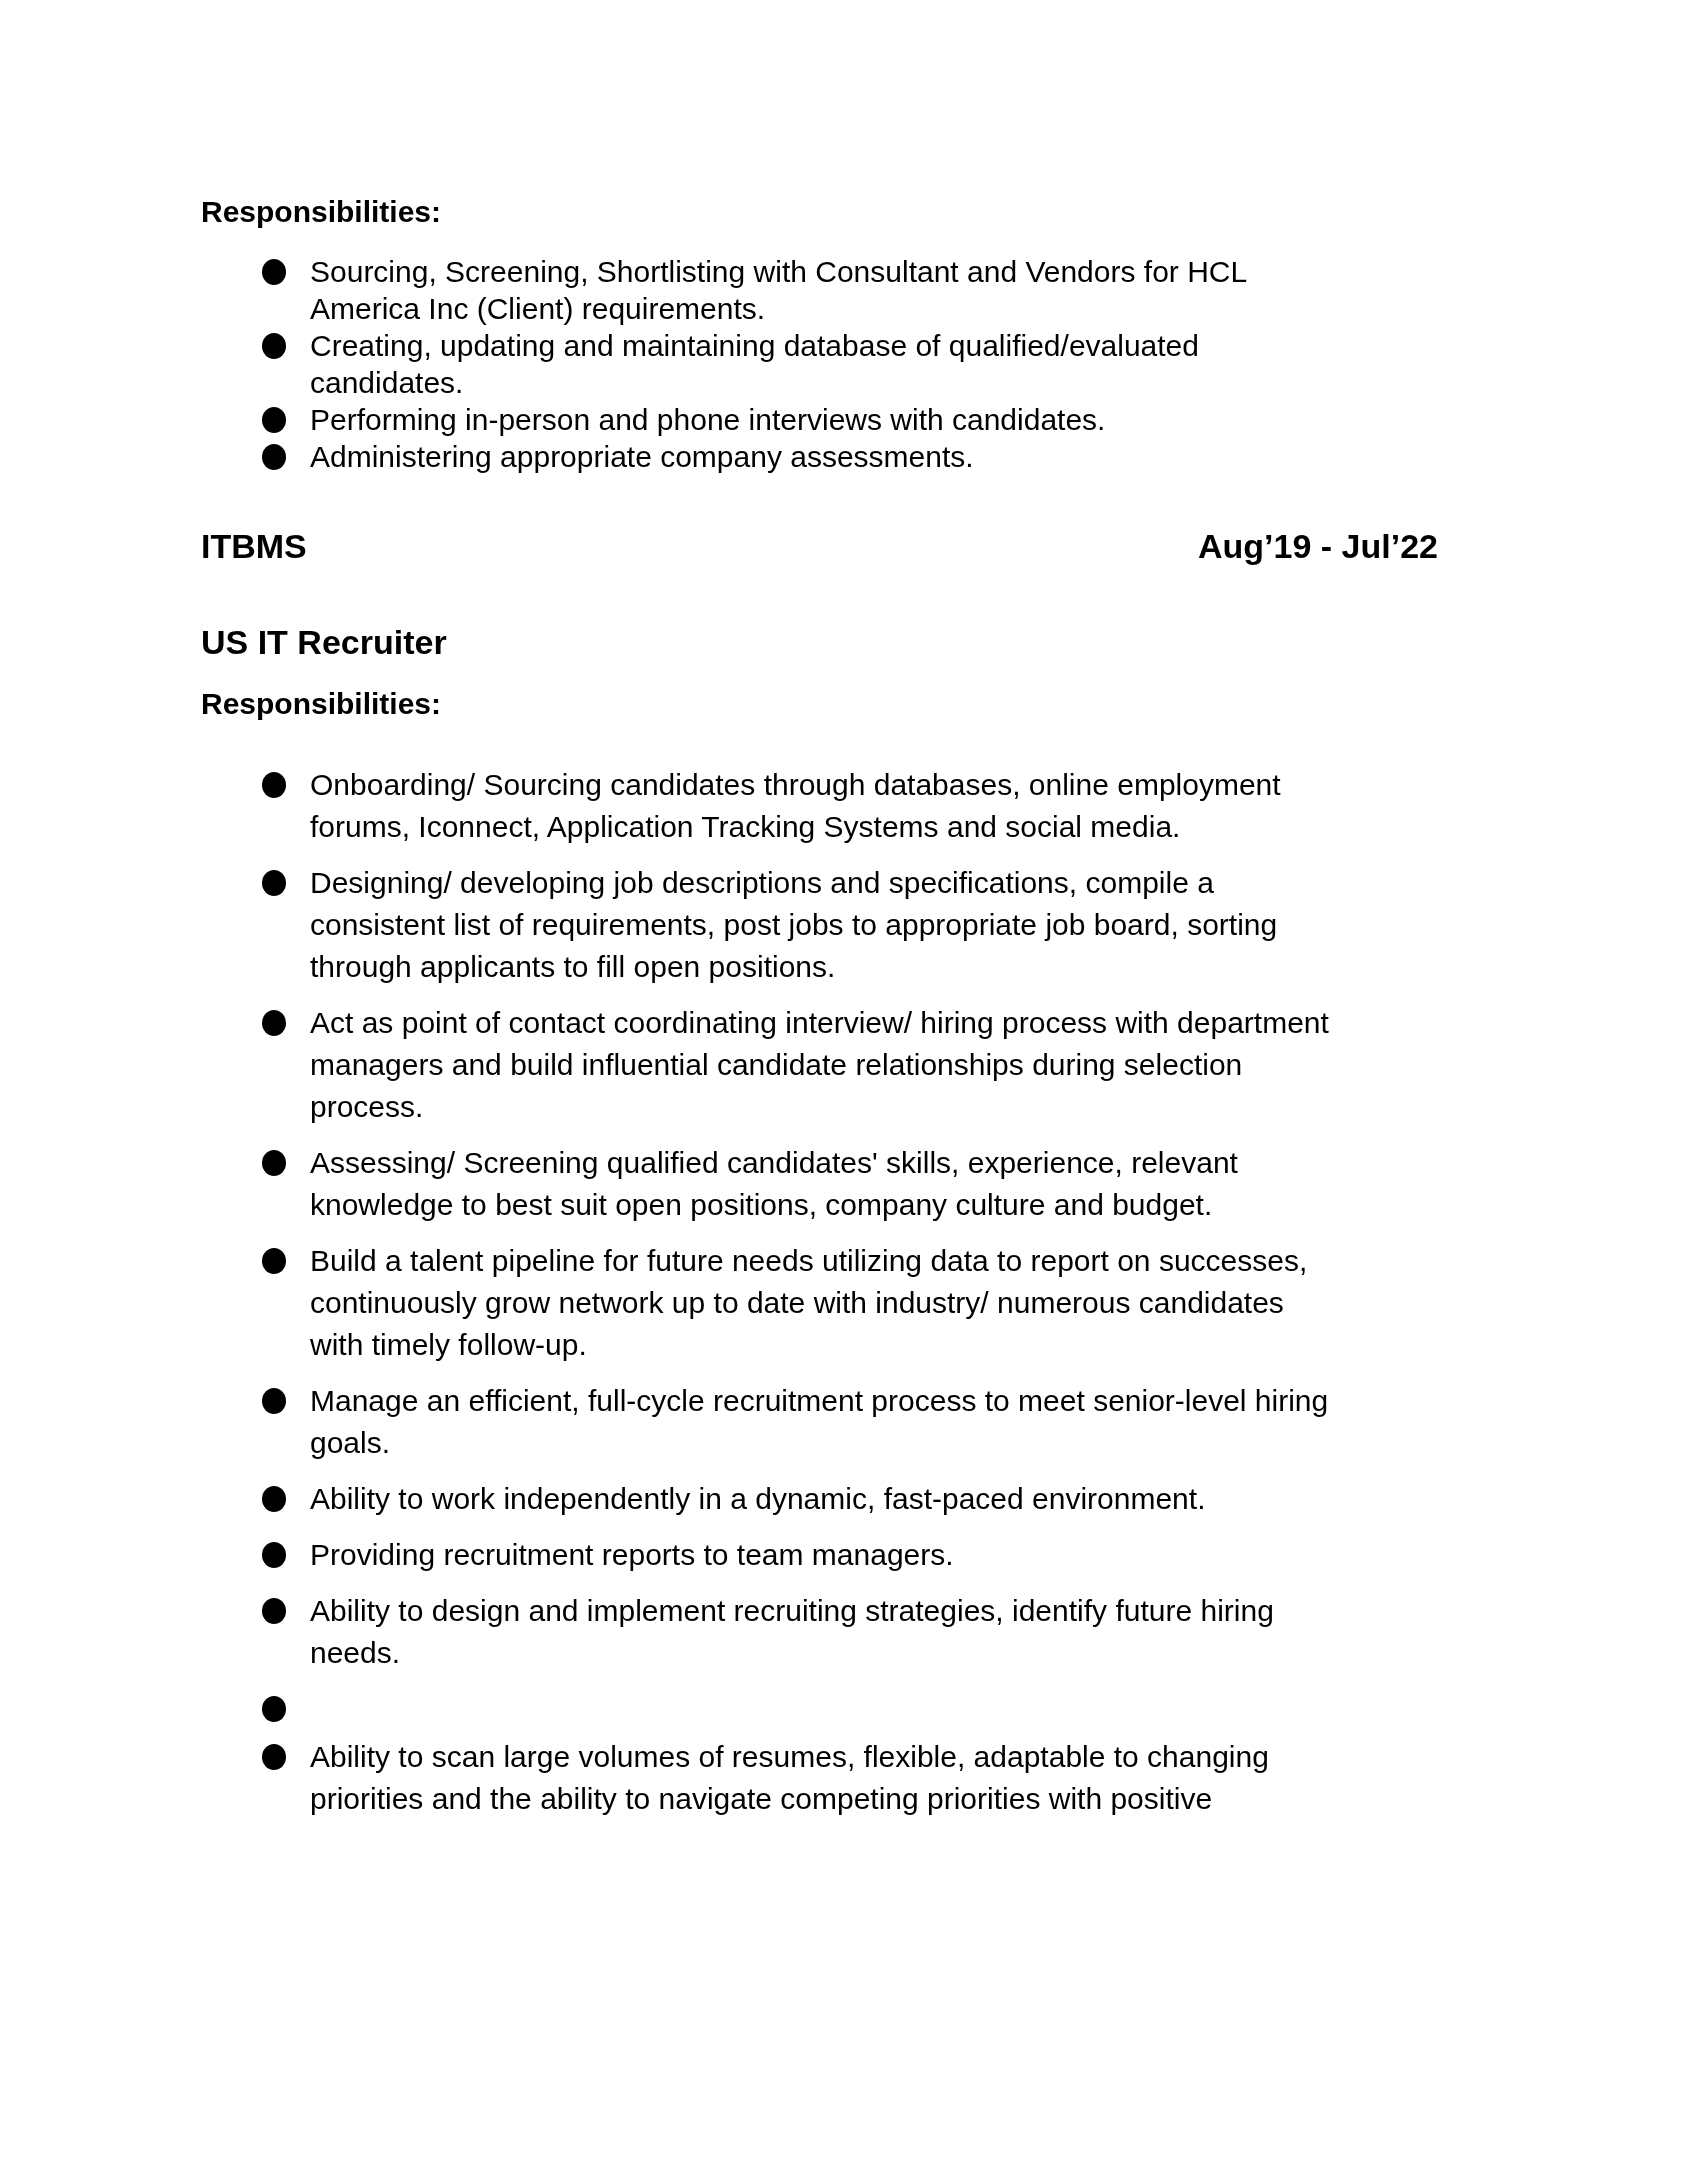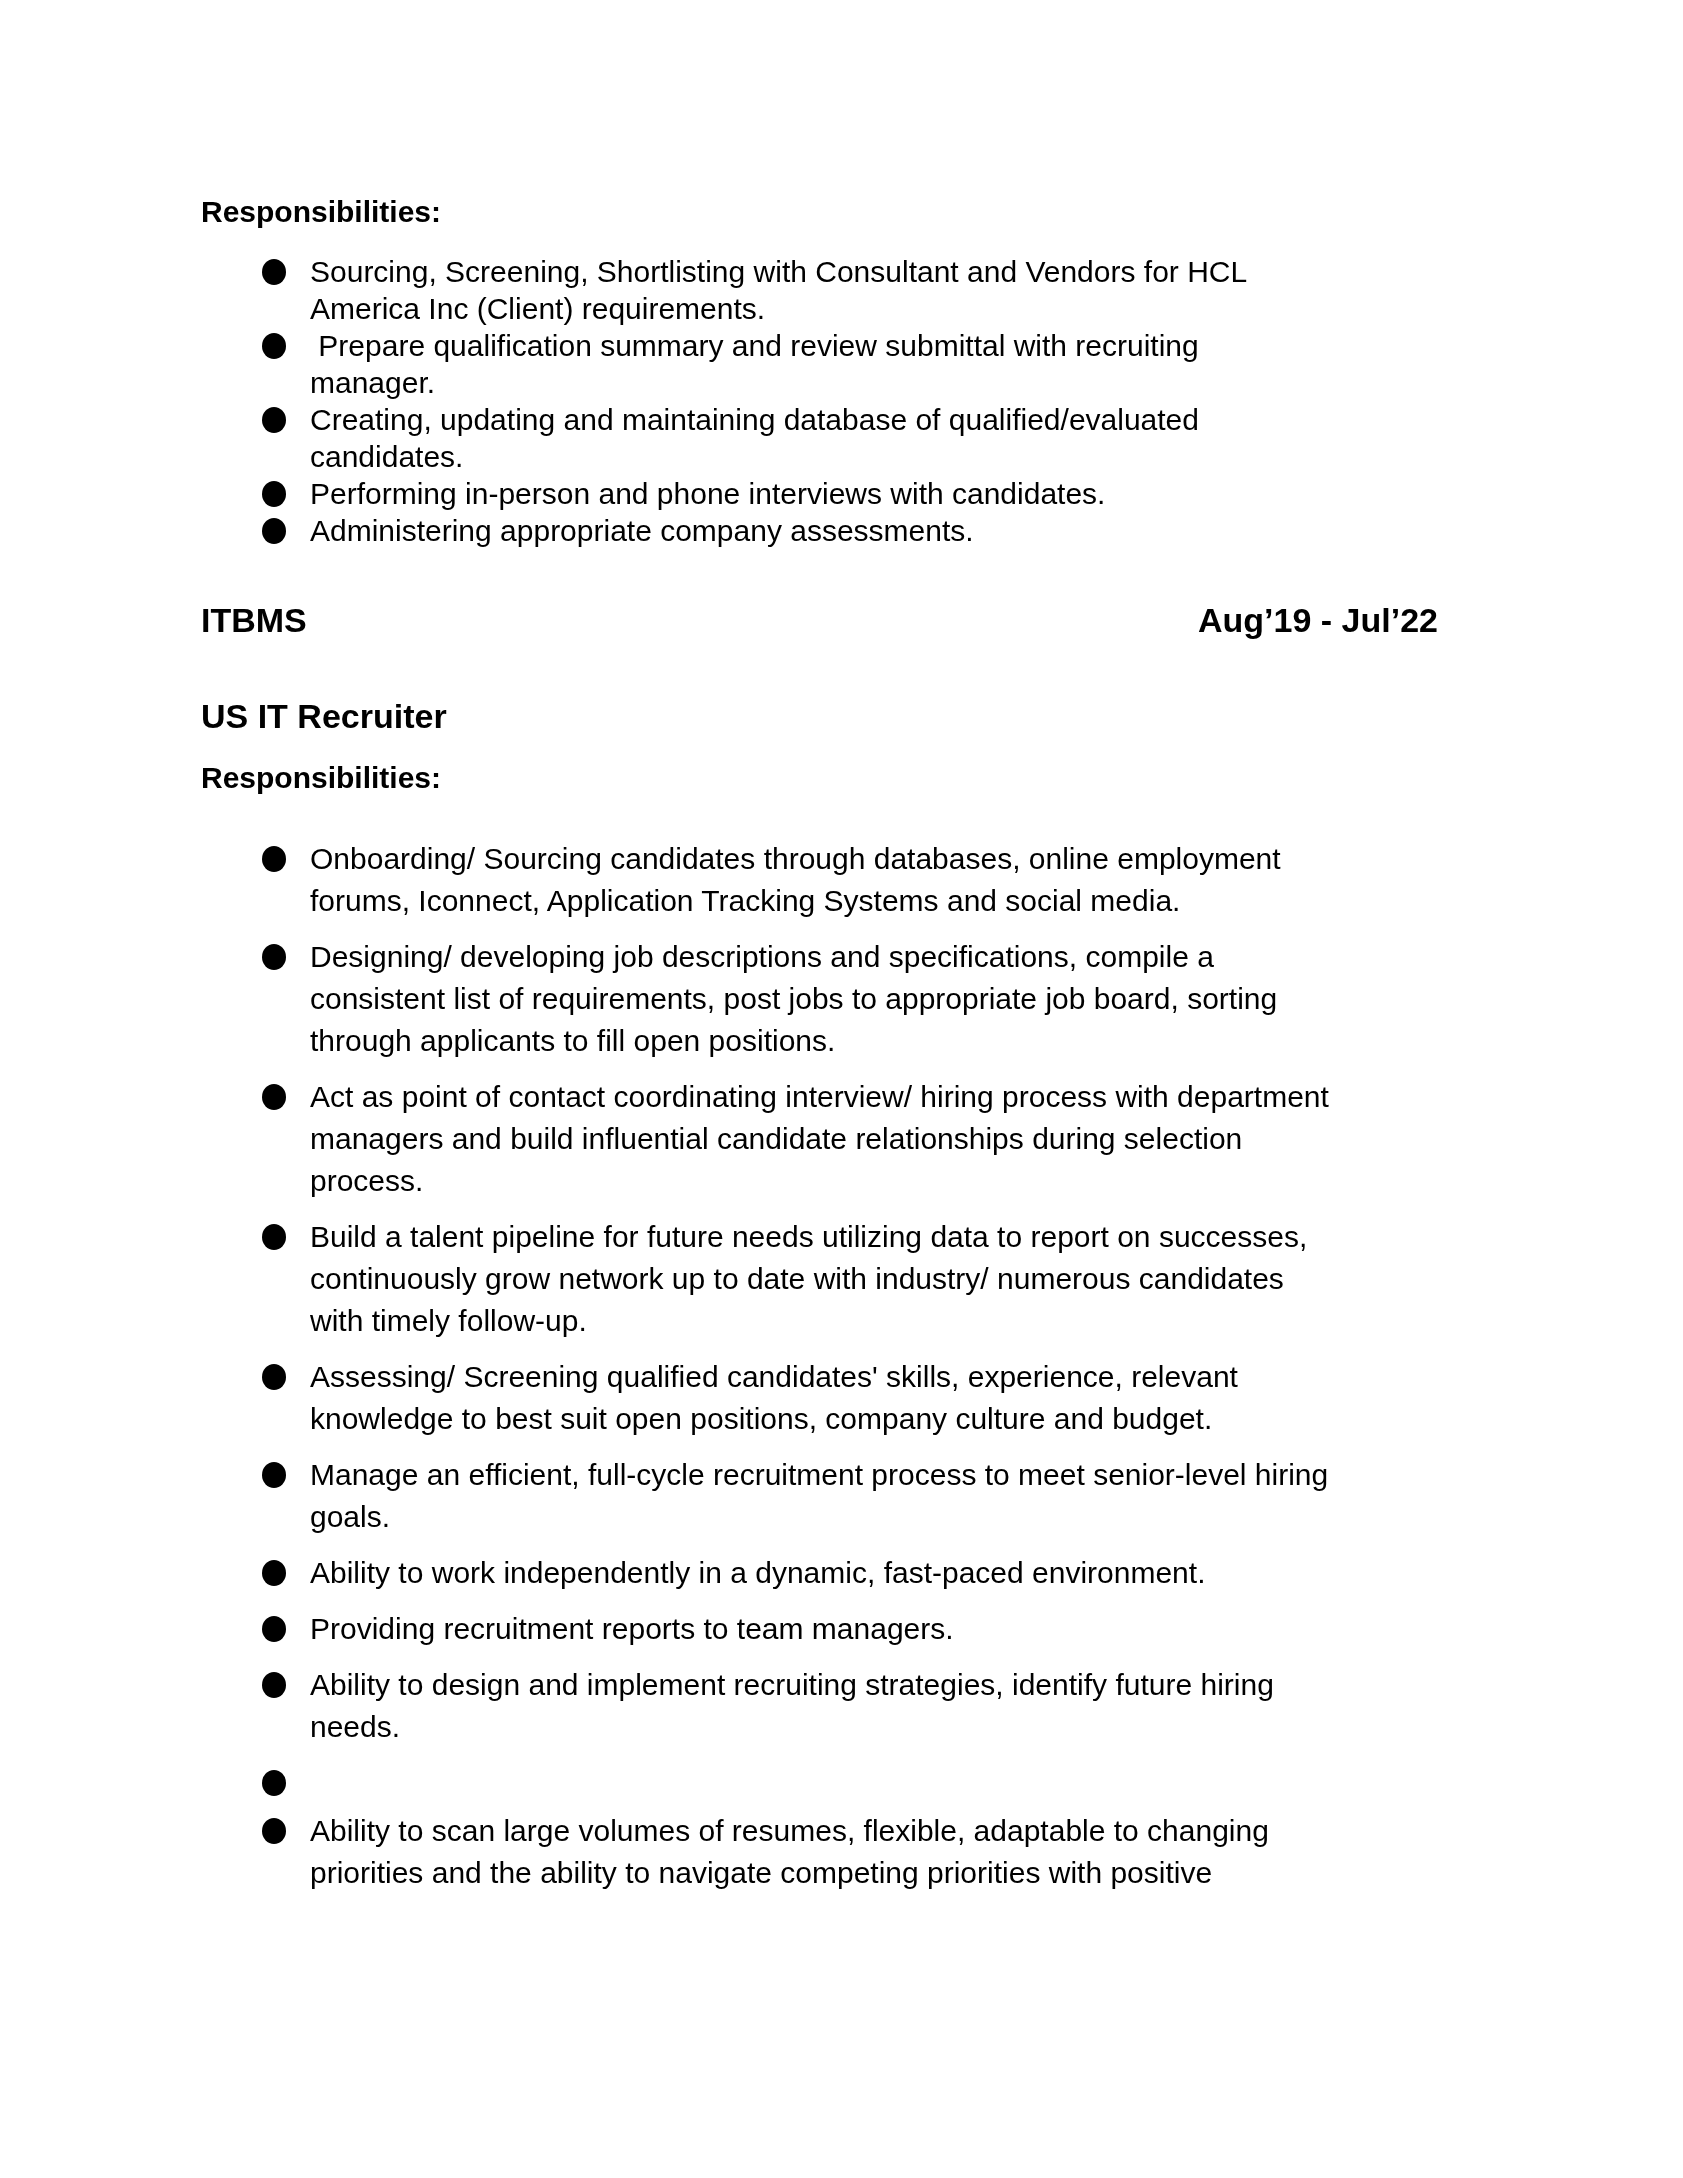--- a/index.html
+++ b/index.html
@@ -74,25 +74,20 @@
     <h2 class="h-resp">Responsibilities:</h2>
 
     <ul class="list list1">
         <li>
           <span class="dot"></span>
           <span class="btext">Sourcing, Screening, Shortlisting with Consultant and Vendors for HCL
 America Inc (Client) requirements.</span>
         </li>
         <li>
           <span class="dot"></span>
-          <span class="btext"> Prepare qualification summary and review submittal with recruiting
-manager.</span>
-        </li>
-        <li>
-          <span class="dot"></span>
           <span class="btext">Creating, updating and maintaining database of qualified/evaluated
 candidates.</span>
         </li>
         <li>
           <span class="dot"></span>
           <span class="btext">Performing in-person and phone interviews with candidates.</span>
         </li>
         <li>
           <span class="dot"></span>
           <span class="btext">Administering appropriate company assessments.</span>
@@ -121,28 +116,28 @@
 through applicants to fill open positions.</span>
         </li>
         <li>
           <span class="dot"></span>
           <span class="btext">Act as point of contact coordinating interview/ hiring process with department
 managers and build influential candidate relationships during selection
 process.</span>
         </li>
         <li>
           <span class="dot"></span>
+          <span class="btext">Assessing/ Screening qualified candidates' skills, experience, relevant
+knowledge to best suit open positions, company culture and budget.</span>
+        </li>
+        <li>
+          <span class="dot"></span>
           <span class="btext">Build a talent pipeline for future needs utilizing data to report on successes,
 continuously grow network up to date with industry/ numerous candidates
 with timely follow-up.</span>
-        </li>
-        <li>
-          <span class="dot"></span>
-          <span class="btext">Assessing/ Screening qualified candidates' skills, experience, relevant
-knowledge to best suit open positions, company culture and budget.</span>
         </li>
         <li>
           <span class="dot"></span>
           <span class="btext">Manage an efficient, full-cycle recruitment process to meet senior-level hiring
 goals.</span>
         </li>
         <li>
           <span class="dot"></span>
           <span class="btext">Ability to work independently in a dynamic, fast-paced environment.</span>
         </li>

